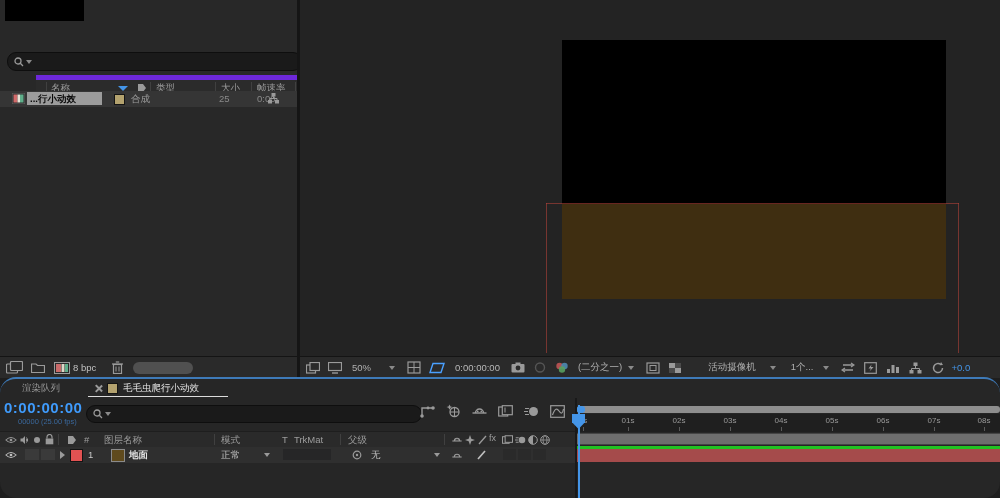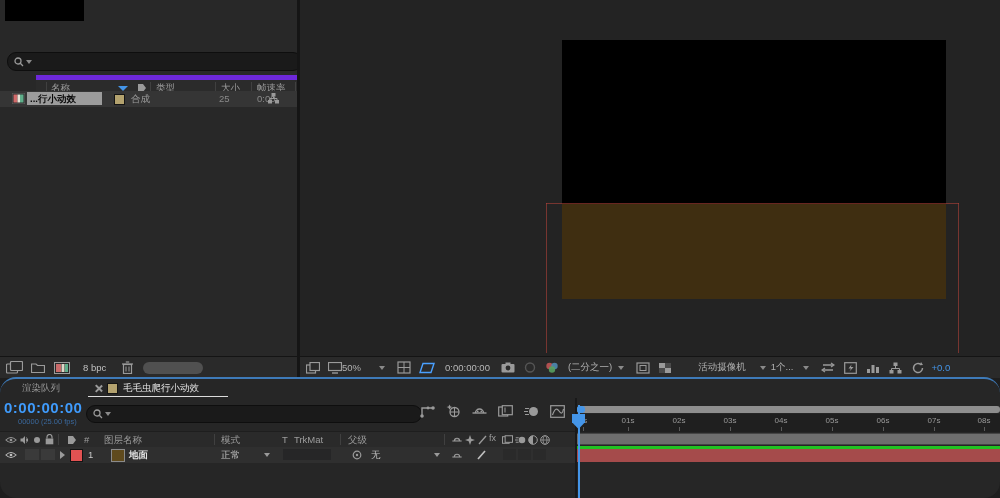--- a/index.html
+++ b/index.html
@@ -132,21 +132,21 @@
         </svg>
       <svg class="ic" style="margin-left:8px" width="14" height="11" viewBox="0 0 14 11">
           <path d="M0.5 2 h4.5 l1.5 1.5 h7 v7 h-13 z" fill="none" stroke="#9a9a9a" stroke-width="1.2"></path>
         </svg>
       <svg class="ic" style="margin-left:9px" width="16" height="12" viewBox="0 0 16 12">
           <rect x="0.5" y="0.5" width="15" height="11" fill="#2a2a2a" stroke="#9a9a9a" stroke-width="1"></rect>
           <rect x="2" y="2" width="5" height="8" fill="#c96a6a"></rect>
           <rect x="7.5" y="2" width="3" height="8" fill="#ddd8c8"></rect>
           <rect x="11" y="2" width="3" height="8" fill="#5fae8a"></rect>
         </svg>
-      <span class="vt" style="margin-left:13px;color:#c0c0c0">8 bpc</span>
+      <span class="vt" style="margin-left:3px;color:#c0c0c0">8 bpc</span>
       <svg class="ic" style="margin-left:16px" width="11" height="13" viewBox="0 0 11 13">
           <rect x="1.5" y="3.5" width="8" height="9" fill="none" stroke="#9a9a9a" stroke-width="1.2"></rect>
           <line x1="0" y1="3" x2="11" y2="3" stroke="#9a9a9a" stroke-width="1.2"></line>
           <line x1="3.8" y1="1" x2="7.2" y2="1" stroke="#9a9a9a" stroke-width="1.2"></line>
           <line x1="4" y1="5.5" x2="4" y2="10.5" stroke="#9a9a9a" stroke-width="1"></line>
           <line x1="7" y1="5.5" x2="7" y2="10.5" stroke="#9a9a9a" stroke-width="1"></line>
         </svg>
       <span class="pill" style="margin-left:10px"></span>
     </div>
   </div>
@@ -162,21 +162,21 @@
 
     <div class="abs vtoolbar">
       <svg class="ic" style="margin-left:6px" width="14" height="12" viewBox="0 0 14 12">
           <rect x="0.5" y="3" width="9" height="8" fill="none" stroke="#9a9a9a" stroke-width="1.2"></rect>
           <rect x="4" y="0.5" width="9.5" height="8" fill="#2a2a2a" stroke="#9a9a9a" stroke-width="1.2"></rect>
         </svg>
       <svg class="ic" style="margin-left:8px" width="14" height="12" viewBox="0 0 14 12">
           <rect x="0.5" y="0.5" width="13" height="8" fill="none" stroke="#9a9a9a" stroke-width="1.2"></rect>
           <line x1="4" y1="11" x2="10" y2="11" stroke="#9a9a9a" stroke-width="1.4"></line>
         </svg>
-      <span class="vt" style="">50%</span>
+      <span class="vt" style="margin-left:10px">50%</span>
       <span class="caret" style="margin-left:18px"></span>
       <svg class="ic" style="margin-left:12px" width="14" height="13" viewBox="0 0 14 13">
           <rect x="1" y="1" width="12" height="11" fill="none" stroke="#9a9a9a" stroke-width="1.2"></rect>
           <line x1="7" y1="1" x2="7" y2="12" stroke="#9a9a9a" stroke-width="1"></line>
           <line x1="1" y1="6.5" x2="13" y2="6.5" stroke="#9a9a9a" stroke-width="1"></line>
         </svg>
       <svg class="ic" style="margin-left:8px" width="16" height="12" viewBox="0 0 16 12">
           <path d="M4 1.5 h11 l-3 9 h-11 z" fill="none" stroke="#4aa0ff" stroke-width="1.4"></path>
         </svg>
       <span class="vt" style="margin-left:10px;color:#b8b8b8">0:00:00:00</span>
@@ -200,21 +200,21 @@
           <rect x="4" y="3.5" width="6" height="5" fill="none" stroke="#9a9a9a" stroke-width="1"></rect>
         </svg>
       <svg class="ic" style="margin-left:8px" width="14" height="12" viewBox="0 0 14 12">
           <rect x="1" y="1" width="6" height="5" fill="#9a9a9a"></rect>
           <rect x="7" y="6" width="6" height="5" fill="#9a9a9a"></rect>
           <rect x="7" y="1" width="6" height="5" fill="#4a4a4a"></rect>
           <rect x="1" y="6" width="6" height="5" fill="#4a4a4a"></rect>
         </svg>
       <span class="vt" style="margin-left:26px">活动摄像机</span>
       <span class="caret" style="margin-left:14px"></span>
-      <span class="vt" style="margin-left:5px">1个...</span>
+      <span class="vt" style="margin-left:15px">1个...</span>
       <span class="caret" style="margin-left:10px"></span>
       <svg class="ic" style="margin-left:12px" width="14" height="11" viewBox="0 0 14 11">
           <path d="M2 3 h10 M2 8 h10" stroke="#9a9a9a" stroke-width="1.3"></path>
           <path d="M10 1 l3 2 -3 2 M4 6 l-3 2 3 2" fill="none" stroke="#9a9a9a" stroke-width="1.2"></path>
         </svg>
       <svg class="ic" style="margin-left:9px" width="13" height="12" viewBox="0 0 13 12">
           <rect x="0.7" y="0.7" width="11.6" height="10.6" fill="none" stroke="#9a9a9a" stroke-width="1.2"></rect>
           <path d="M7.5 2.5 l-3 4 h2.5 l-1.5 3 4 -4.5 h-2.5 z" fill="#9a9a9a"></path>
         </svg>
       <svg class="ic" style="margin-left:9px" width="14" height="12" viewBox="0 0 14 12">

